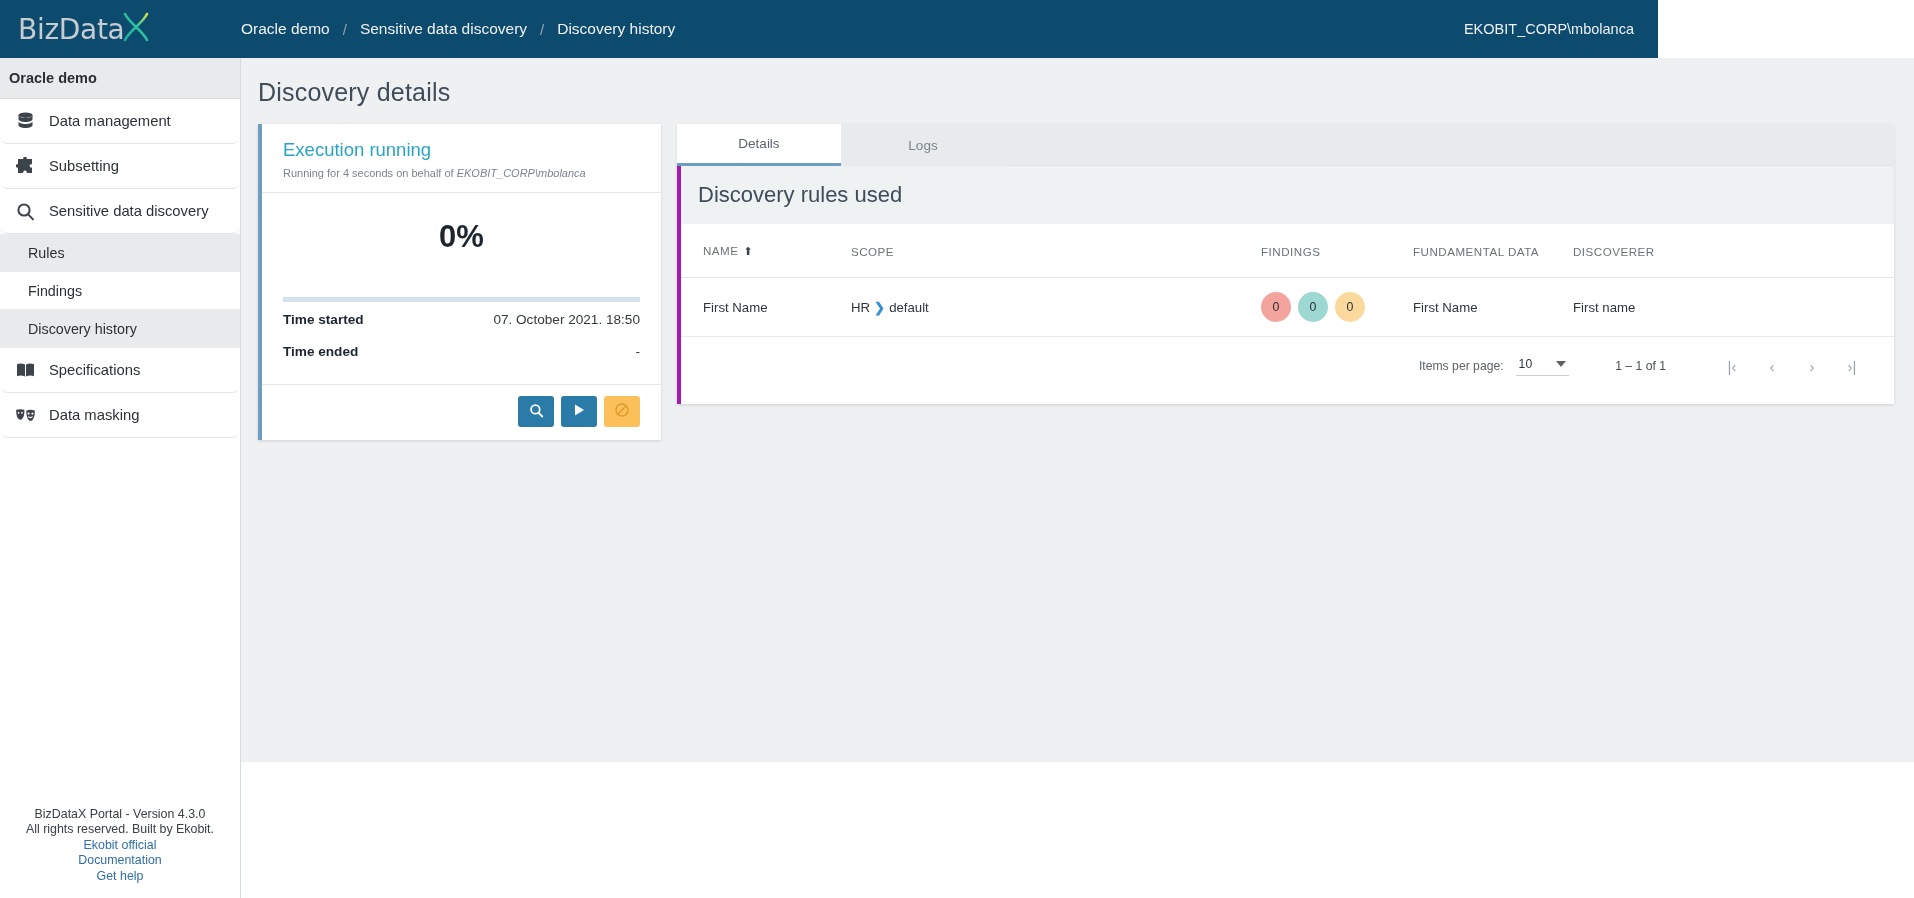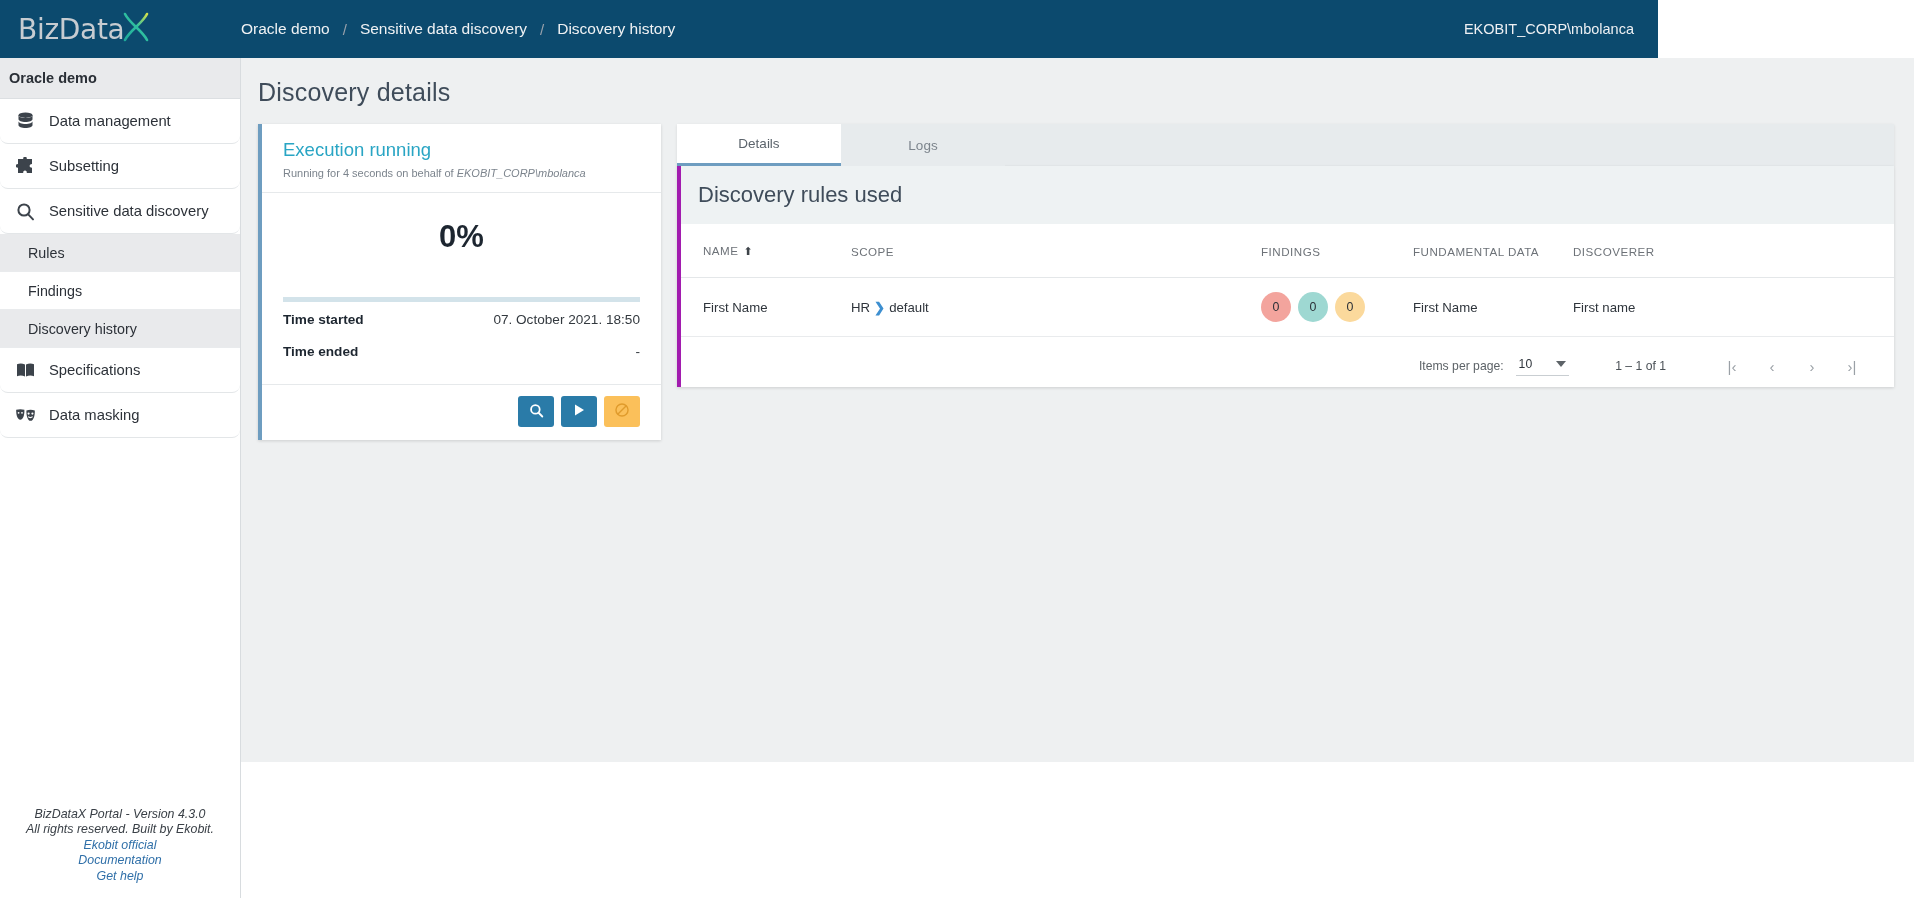--- a/index.html
+++ b/index.html
@@ -54,21 +54,21 @@
   }
   .sb-sub {
     height: 38px; display: flex; align-items: center; padding-left: 28px;
     font-size: 14.3px; color: #2c3138; border-bottom: 1px solid #e9ebed;
     cursor: pointer; background: #fff;
   }
   .sb-sub.active { background: #e9eaec; }
 
   .sb-footer {
     position: absolute; bottom: 14px; left: 0; width: 240px;
-    text-align: center; font-size: 12.4px; color: #3a4047; line-height: 15.5px; font-style: italic;
+    text-align: center; font-size: 12.4px; color: #3a4047; line-height: 15.5px;
   }
   .sb-footer a { color: #2f6fa8; text-decoration: none; display: block; }
 
   
   .main {
     position: absolute; top: 58px; left: 241px;
     width: 1673px; height: 704px; background: #eef0f1;
   }
   .page-title {
     font-size: 25px; color: #3f4c5a; font-weight: 400;
@@ -150,21 +150,21 @@
   .sort-arrow { font-size: 11px; color: #3d4349; margin-left: 5px; }
   .chev { color: #3d8fd0; font-weight: bold; margin: 0 4px; }
   .badges { display: flex; gap: 7px; }
   .badge {
     width: 30px; height: 30px; border-radius: 50%; display: flex;
     align-items: center; justify-content: center; font-size: 12.4px; color: #2b3037;
   }
 
   .paginator {
     display: flex; align-items: center; justify-content: flex-end;
-    padding: 14px 22px 6px 0; gap: 0; font-size: 12.2px; color: #5d6368;
+    padding: 14px 22px 23px 0; gap: 0; font-size: 12.2px; color: #5d6368;
   }
   .ipp-label { margin-right: 12px; }
   .ipp-select {
     display: flex; align-items: center; gap: 24px;
     border-bottom: 1px solid #c9ced2; padding: 0 3px 4px 3px;
     color: #2f353c; cursor: pointer;
   }
   .caret {
     width: 0; height: 0; border-left: 5px solid transparent;
     border-right: 5px solid transparent; border-top: 6px solid #5d6368;

